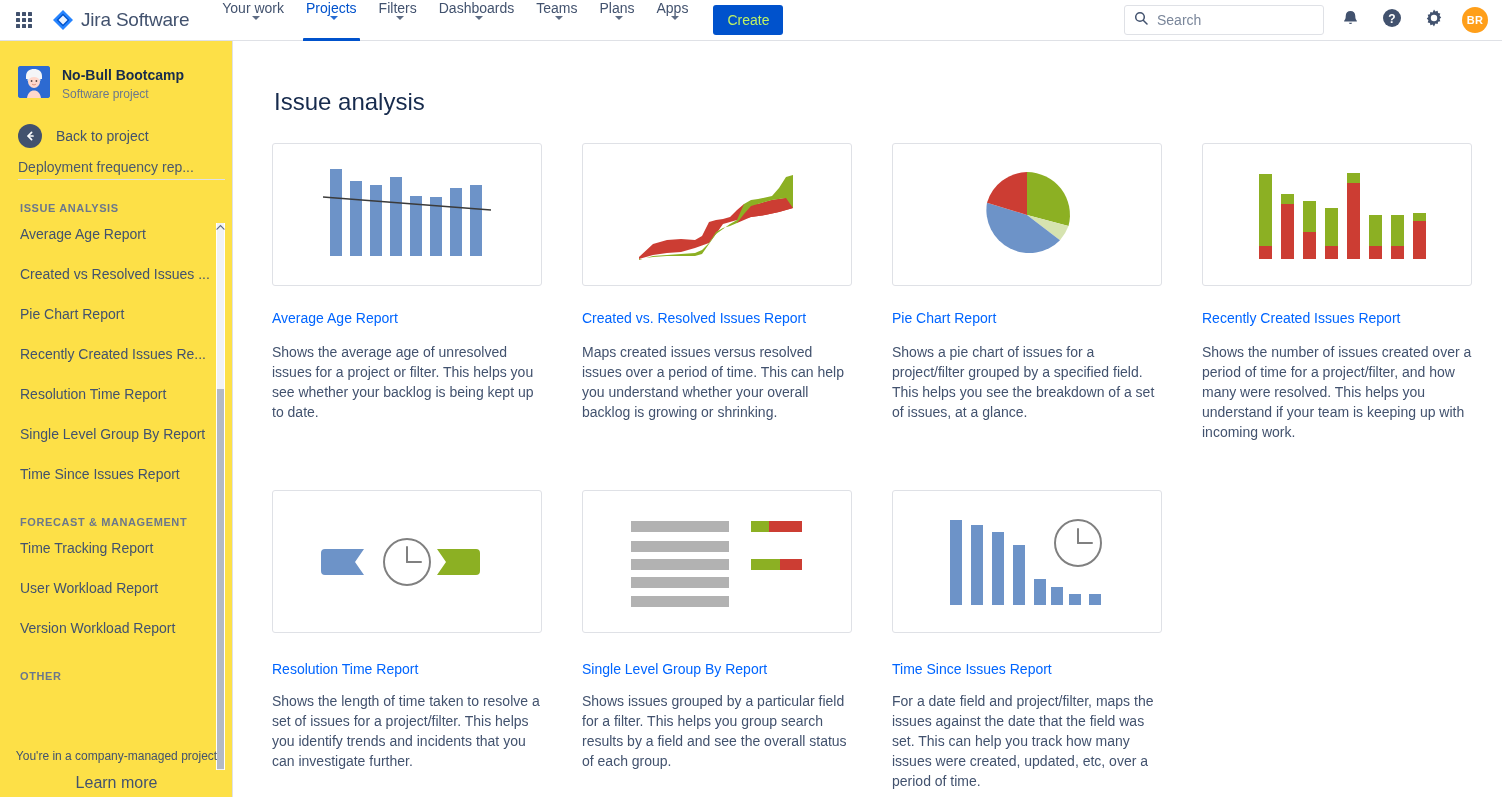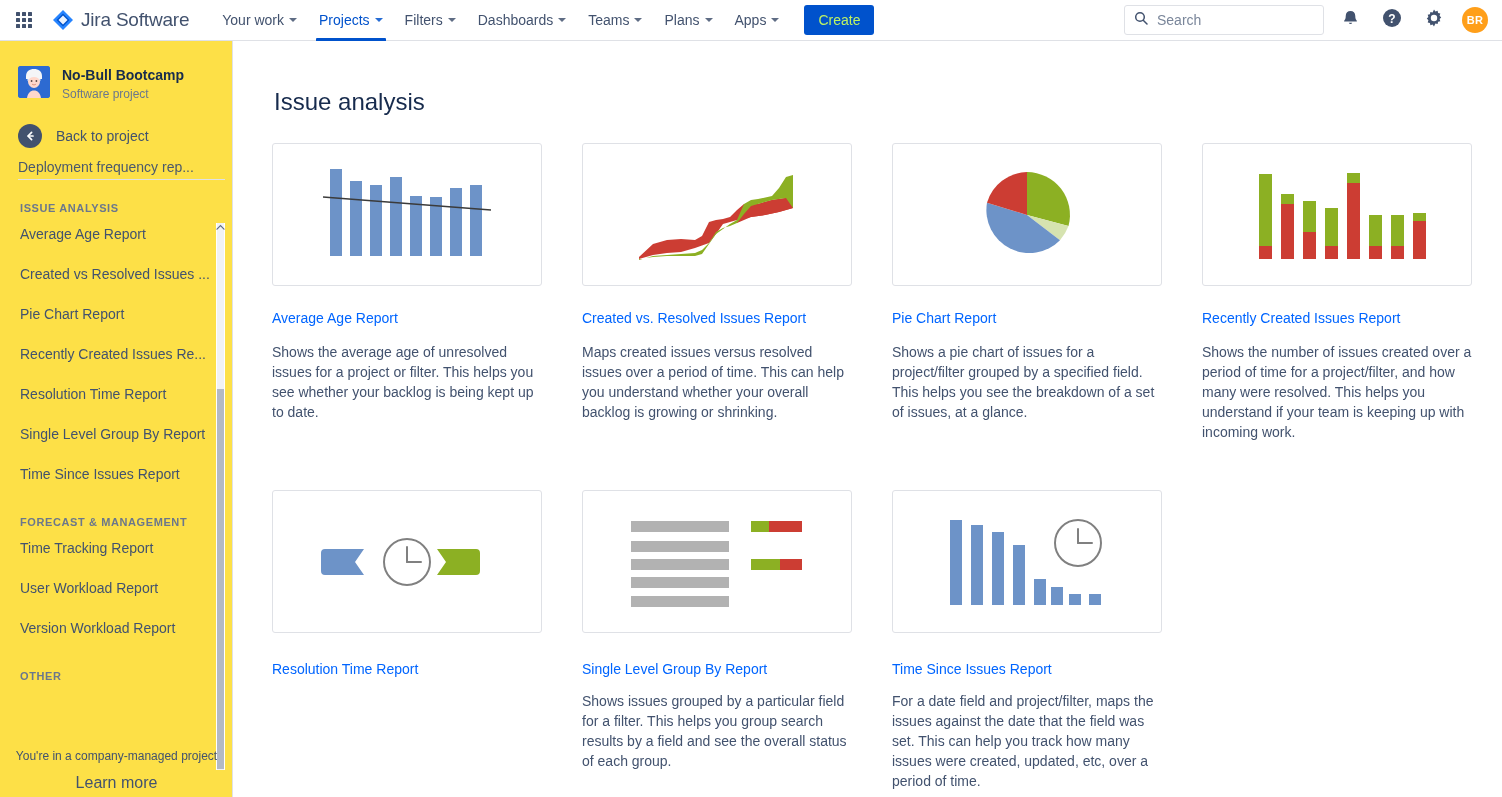--- a/index.html
+++ b/index.html
@@ -35,21 +35,21 @@
   .brand-text {
     font-size: 19px; font-weight: 500; color: #42526e; letter-spacing: -0.2px;
     white-space: nowrap;
   }
 
   .navitems { display: flex; align-items: center; margin-left: 22px; height: 41px; }
   .navitem {
     position: relative;
     display: flex; align-items: center;
     height: 41px; padding: 0 11px;
-    font-size: 14px; color: #42526e; cursor: pointer; white-space: nowrap;
+    font-size: 14px; color: #42526e; cursor: pointer; white-space: nowrap; flex-direction: column;
   }
   .navitem.active { color: #0052cc; }
   .navitem.active:after {
     content: ""; position: absolute; left: 8px; right: 8px; bottom: 0;
     height: 3px; background: #0052cc; border-radius: 1px 1px 0 0;
   }
   .chev {
     display: inline-block; width: 0; height: 0; margin-left: 5px;
     border-left: 4px solid transparent; border-right: 4px solid transparent;
     border-top: 4.5px solid currentColor; opacity: .85;
@@ -452,20 +452,21 @@
       <div class="thumb">
         <svg width="268" height="141" viewBox="0 0 268 141">
           <path d="M52,58 h39 l-9,13 l9,13 h-39 a4,4 0 0 1 -4,-4 v-18 a4,4 0 0 1 4,-4 z" fill="#6d93c8"></path>
           <path d="M164,58 h39 a4,4 0 0 1 4,4 v18 a4,4 0 0 1 -4,4 h-39 l9,-13 z" fill="#8cb023"></path>
           <circle cx="134" cy="71" r="23" fill="#fff" stroke="#808080" stroke-width="2"></circle>
           <line x1="134" y1="71" x2="134" y2="56" stroke="#808080" stroke-width="2" stroke-linecap="round"></line>
           <line x1="134" y1="71" x2="148" y2="71" stroke="#808080" stroke-width="2" stroke-linecap="round"></line>
         </svg>
       </div>
       <a class="card-title">Resolution Time Report</a>
+      <div class="card-desc">Shows the length of time taken to resolve a set of issues for a project/filter. This helps you identify trends and incidents that you can investigate further.</div>
     </div>
 
     <div class="card row2">
       <div class="thumb">
         <svg width="268" height="141" viewBox="0 0 268 141">
           <g fill="#b2b2b2">
             <rect x="48" y="30" width="98" height="11"></rect>
             <rect x="48" y="50" width="98" height="11"></rect>
             <rect x="48" y="68" width="98" height="11"></rect>
             <rect x="48" y="86" width="98" height="11"></rect>

